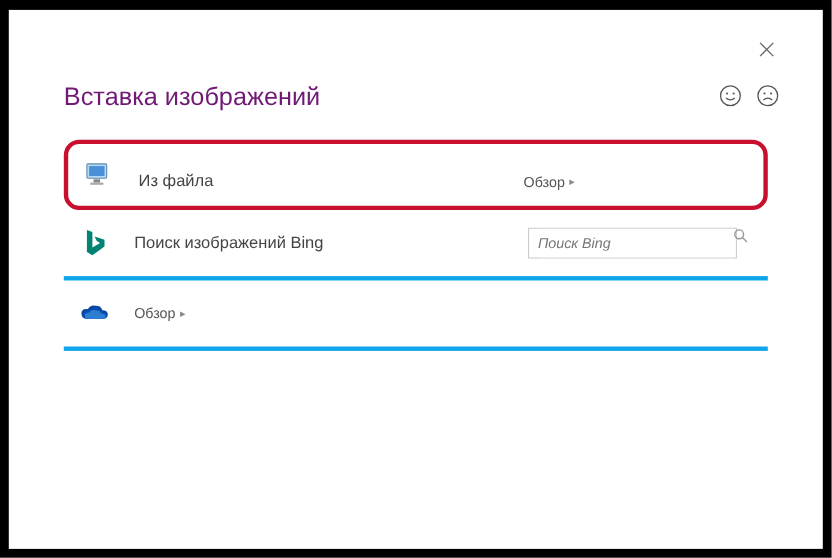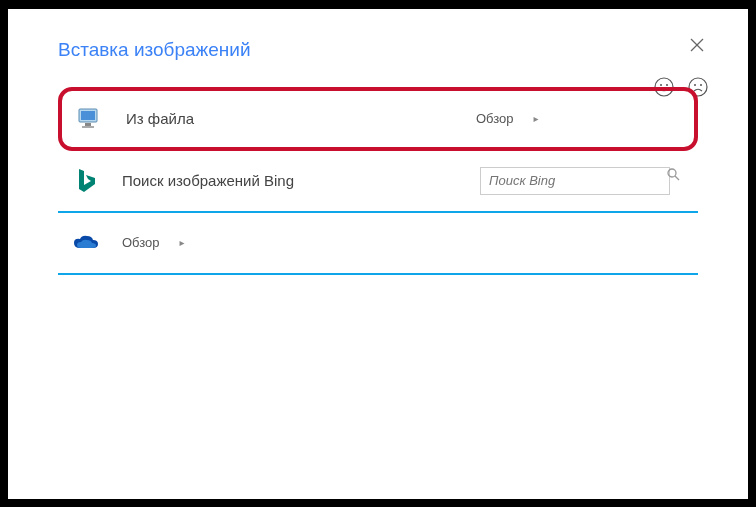--- a/index.html
+++ b/index.html
@@ -22,23 +22,24 @@
     .close-btn {
       position: absolute;
       top: 28px;
       right: 44px;
       font-size: 18px;
       color: #666;
       cursor: pointer;
       line-height: 1;
     }
     .title {
-      color: #3b82f6;
-      font-size: 19px;
+      color: #701a75;
+      font-size: 23px;
       font-weight: 300;
+      margin-top: 35px;
       margin-bottom: 30px;
     }
     .feedback {
       position: absolute;
       top: 68px;
       right: 40px;
       display: flex;
       gap: 14px;
     }
     .feedback .face {
@@ -46,28 +47,29 @@
       height: 20px;
       color: #555;
     }
     .options {
       margin-top: 10px;
     }
     .option-row {
       display: flex;
       align-items: center;
       padding: 16px 8px;
-      border-bottom: 2px solid #0ea5e9;
+      border-bottom: 4px solid #0ea5e9;
       position: relative;
     }
     .option-row.highlighted {
       border: 4px solid #c8102e;
       border-radius: 14px;
       padding: 14px 8px;
       margin-top: -4px;
+      align-items: flex-end;
     }
     .option-icon {
       width: 28px;
       height: 28px;
       display: flex;
       align-items: center;
       justify-content: center;
       margin-left: 6px;
       margin-right: 22px;
       flex-shrink: 0;
@@ -80,21 +82,21 @@
     .option-action {
       width: 210px;
       display: flex;
       align-items: center;
     }
     .browse {
       font-size: 13px;
       color: #555;
       display: inline-flex;
       align-items: center;
-      gap: 20px;
+      gap: 4px;
       cursor: pointer;
     }
     .browse .chev {
       font-size: 10px;
       color: #888;
     }
     .search-box {
       display: flex;
       border: 1px solid #ccc;
       width: 190px;

